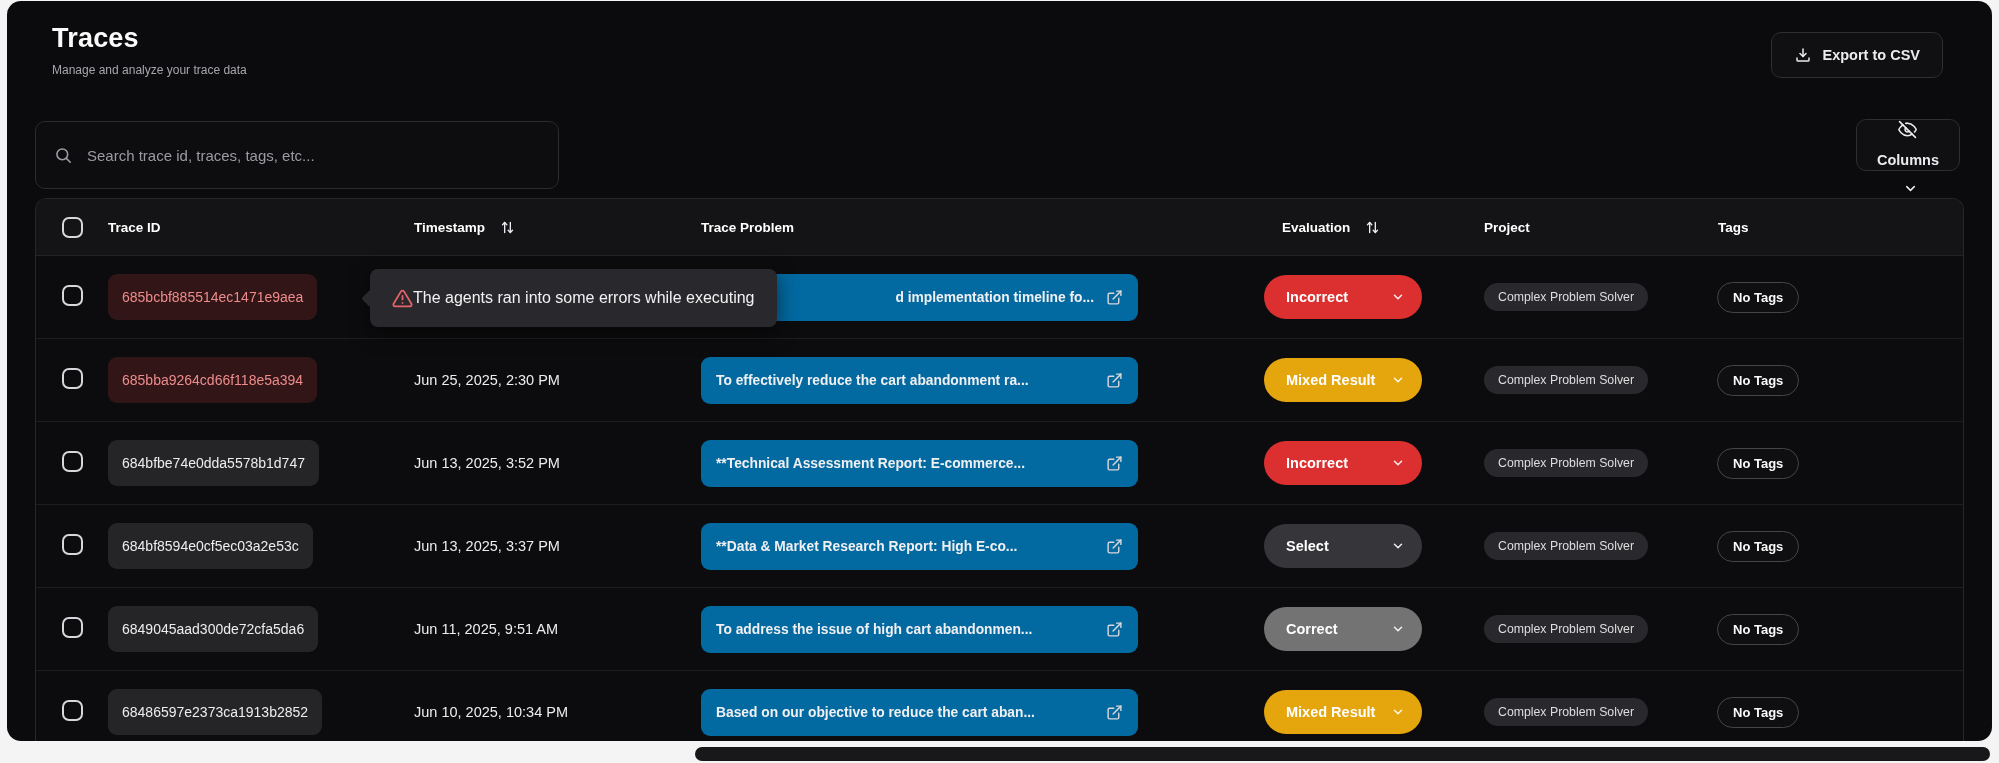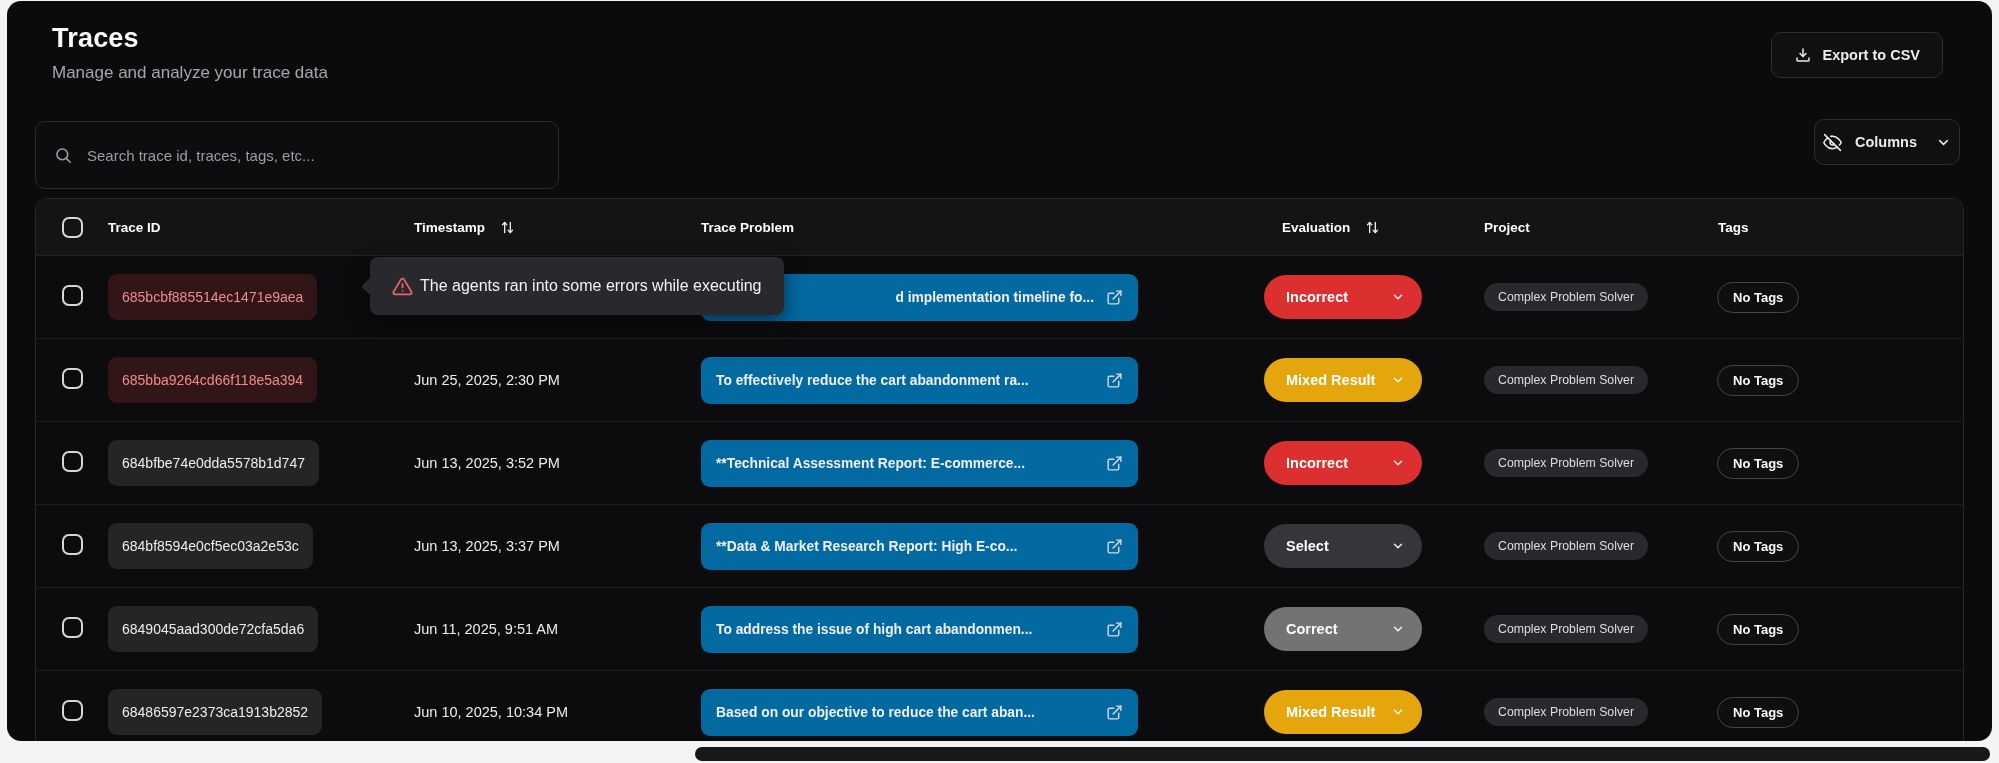--- a/index.html
+++ b/index.html
@@ -7,21 +7,21 @@
 
   .app {
     position:absolute; left:7px; right:7px; top:1px; bottom:22px;
     background:#0b0b0d; border-radius:14px; overflow:hidden;
     color:#e6e6e6;
   }
 
   
   .page-header { position:absolute; left:45px; top:22px; }
   .page-title { font-size:27px; font-weight:bold; color:#fafafa; letter-spacing:.2px; }
-  .page-subtitle { margin-top:9px; font-size:17px; color:#a6a6ad; }
+  .page-subtitle { margin-top:9px; font-size:12px; color:#a6a6ad; }
 
   .btn {
     display:inline-flex; align-items:center; gap:11px;
     background:#101012; border:1px solid #2e2e33; border-radius:10px;
     color:#ececf0; font-size:14.5px; font-weight:600; cursor:pointer;
   }
   .btn svg { flex:0 0 auto; }
 
   .export-btn { position:absolute; right:49px; top:31px; height:46px; padding:0 22px; }
 
@@ -33,21 +33,21 @@
   .search-box input {
     flex:1; background:transparent; border:none; outline:none;
     color:#e6e6e6; font-size:15px; font-family:inherit;
   }
   .search-box input::placeholder { color:#9b9ba3; }
 
   .filters-btn {
     position:absolute; right:224px; top:121px; height:49px; padding:0 26px;
     background:transparent; border:1px dashed #4a4a52; font-weight:600;
   }
-  .columns-btn { position:absolute; right:32px; top:118px; height:46px; padding:0 8px; gap:13px; }
+  .columns-btn { position:absolute; right:32px; top:118px; height:52px; padding:0 20px; gap:13px;flex-direction:column; }
   .columns-btn .chev-gap { margin-left:6px; }
 
   
   .table {
     position:absolute; left:28px; right:28px; top:197px; bottom:0;
     border:1px solid #27272b; border-bottom:none; border-radius:12px 12px 0 0;
     overflow:hidden; background:#0c0c0e;
   }
   .trace-row, .head-row {
     display:grid;
@@ -101,22 +101,22 @@
 
   .cell-tags { padding-left:9px; }
   .tags-pill {
     display:inline-block; padding:7px 15px; background:#0f0f11;
     border:1px solid #44444b; border-radius:16px;
     font-size:13px; font-weight:700; color:#fafafa; white-space:nowrap;
   }
 
   
   .tooltip {
-    position:absolute; left:363px; top:256px; height:58px; z-index:5;
-    display:flex; align-items:center; gap:7px; padding:0 22px;
+    position:absolute; left:363px; top:268px; height:58px; z-index:5;
+    display:flex; align-items:center; gap:0; padding:0 22px;
     background:#29292d; border-radius:8px;
     box-shadow:0 6px 20px rgba(0,0,0,.55);
   }
   .tooltip::before {
     content:""; position:absolute; left:-6px; top:23px; width:13px; height:13px;
     background:#29292d; transform:rotate(45deg); border-radius:2px;
   }
   .tooltip-text { font-size:16px; color:#f2f2f2; white-space:nowrap; }
   .warn-icon { display:inline-flex; color:#e5636a; }
 

